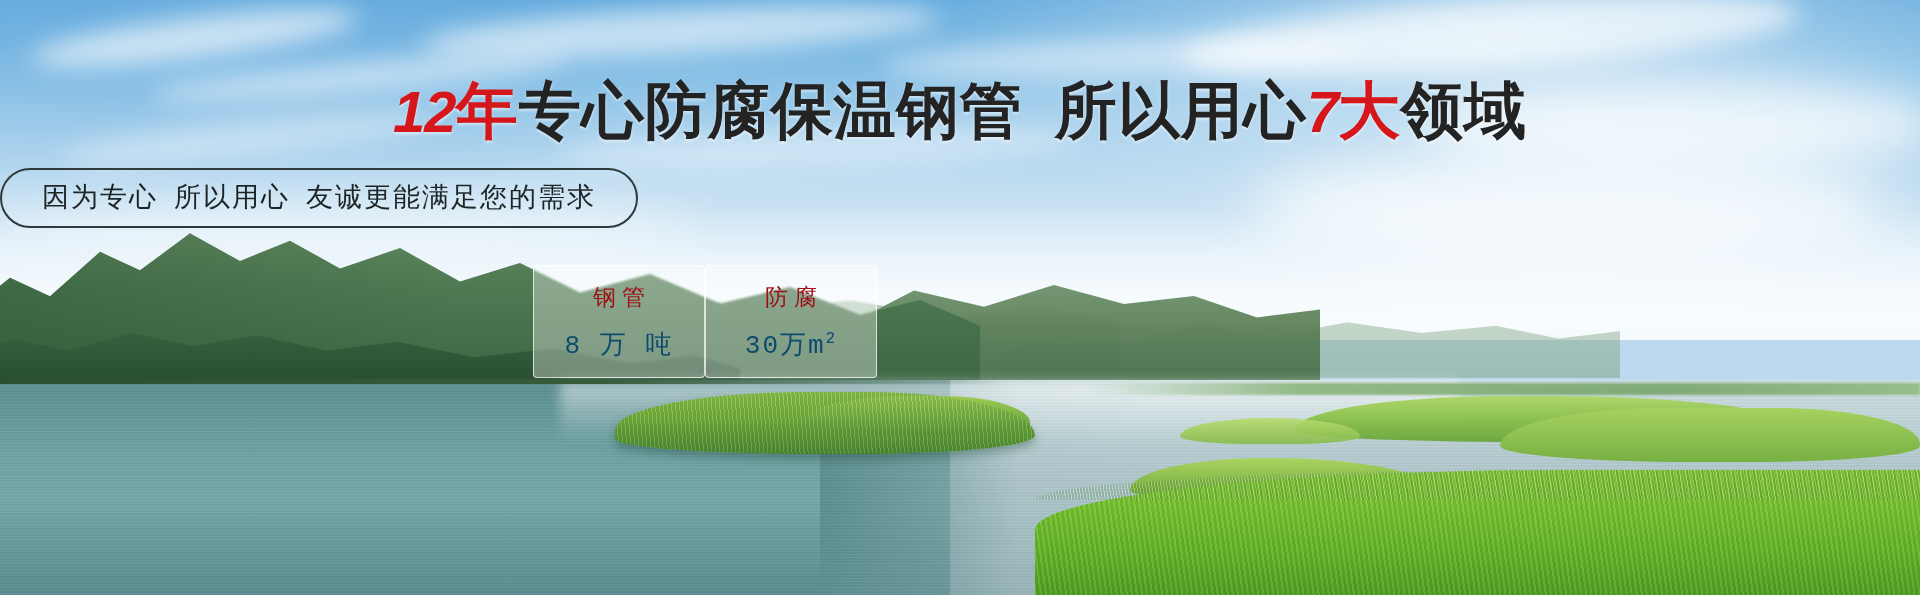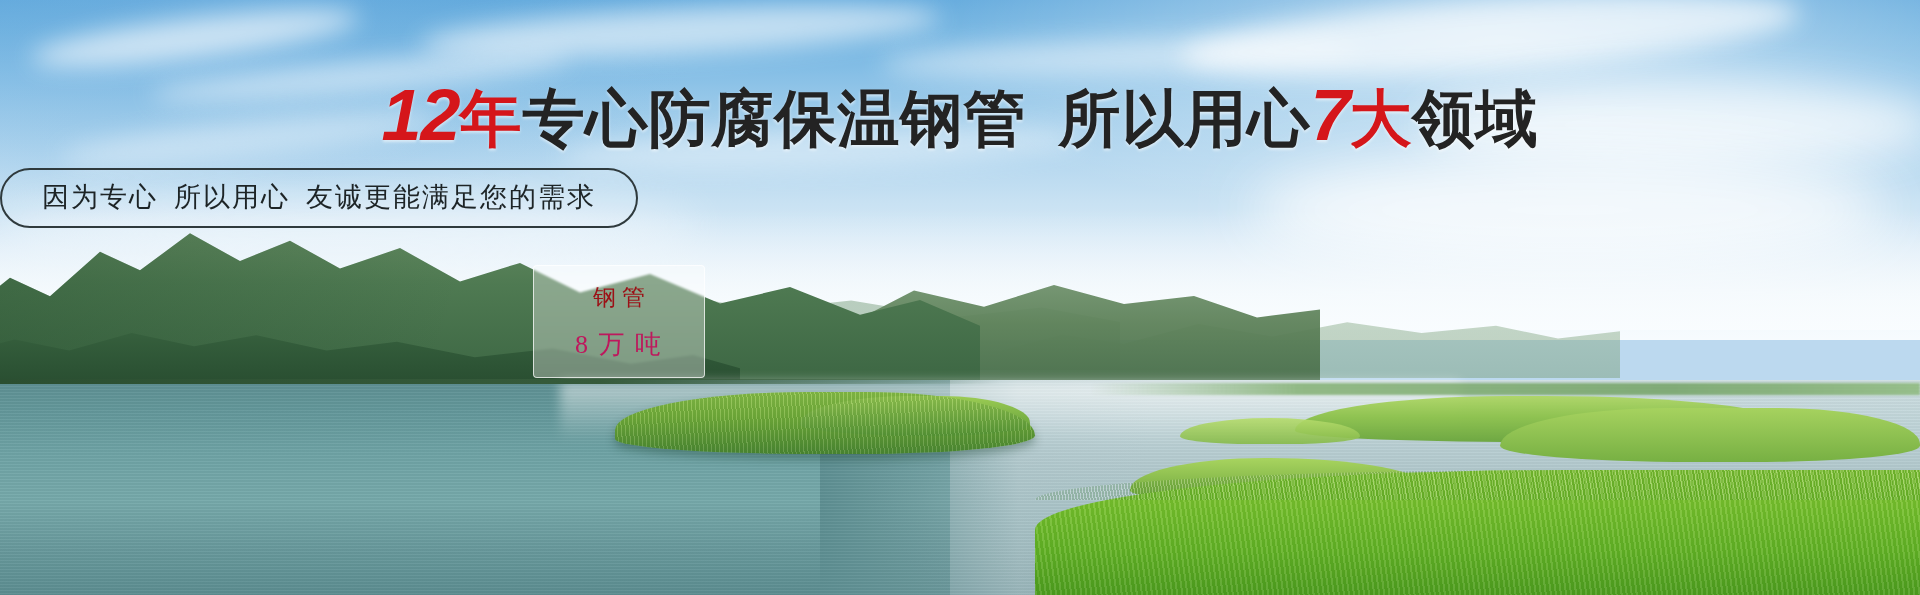--- a/index.html
+++ b/index.html
@@ -220,21 +220,21 @@
     font-size: 62px;
     font-weight: bold;
     letter-spacing: 1px;
     line-height: 1.05;
     color: #232323;
     text-shadow: 0 2px 3px rgba(255,255,255,0.55);
     white-space: nowrap;
   }
   .headline .num {
     color: #d5161a;
-    font-size: 72px;
+    font-size: 58px;
     font-style: italic;
     font-weight: bold;
     letter-spacing: -1px;
   }
   .headline .red {
     color: #d5161a;
   }
   .headline .gap { display: inline-block; width: 32px; }
 
   .subtitle-wrap {
@@ -277,23 +277,23 @@
   .card .k {
     font-size: 23px;
     color: #9c1016;
     letter-spacing: 6px;
     text-indent: 6px;
     margin-bottom: 14px;
     font-weight: normal;
   }
   .card .v {
     font-size: 26px;
-    color: #be185d;
+    color: #0c4a6e;
     letter-spacing: 2px;
-    font-family: Liberation Serif, serif;
+    font-family: Liberation Mono, monospace;
     white-space: nowrap;
   }
   .card .v sup { font-size: 16px; vertical-align: super; }
 </style>
 </head>
 <body>
 
 <div class="banner">
 
   <div class="sky"></div>
@@ -343,15 +343,19 @@
     <div class="subtitle">
       <span>因为专心</span><span class="sp"></span><span>所以用心</span><span class="sp"></span><span>友诚更能满足您的需求</span>
     </div>
   </div>
 
   <div class="cards">
     <div class="card">
       <div class="k">钢管</div>
       <div class="v"><span>8 万 吨</span></div>
     </div>
+    <div class="card">
+      <div class="k">防腐</div>
+      <div class="v"><span>30万m</span><sup>2</sup></div>
+    </div>
   </div>
 
 </div>
 
 </body></html>

